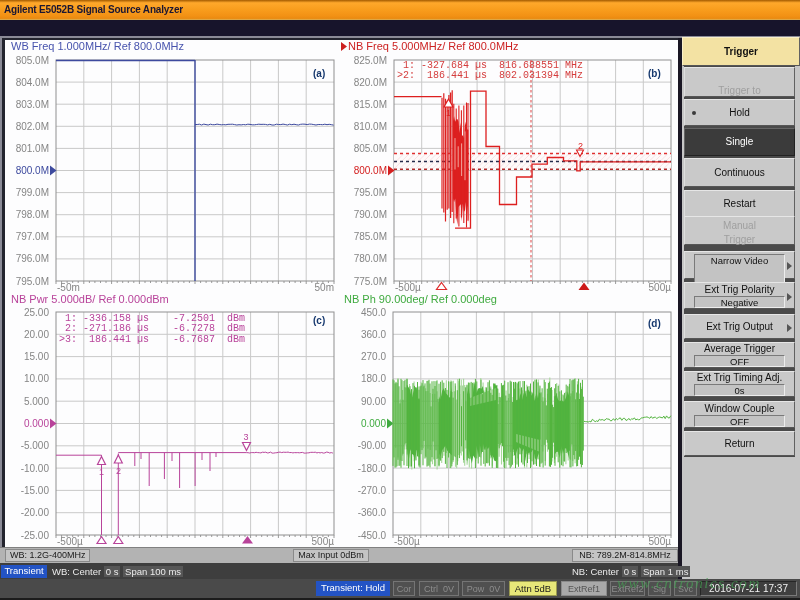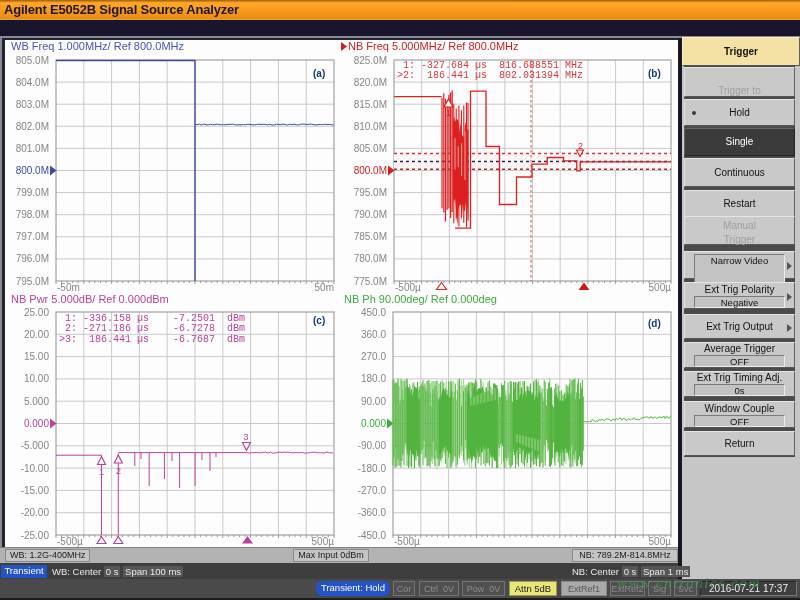--- a/index.html
+++ b/index.html
@@ -20,21 +20,21 @@
   text-align:center; border:1px solid #757575; background:#505050; color:#8d8d8d; white-space:nowrap; }
 .bbox { position:absolute; top:549px; height:13px; font-size:9px; line-height:11px;
   border:1px solid #8a8a8a; background:#c4c4c4; color:#1a1a1a; text-align:center; white-space:nowrap; }
 .hl { background:#565656; padding:0 2px; }
 </style></head>
 <body>
 <div id="root">
 
   <div class="abs" style="left:0;top:0;width:800px;height:20px;
     background:linear-gradient(#a35b00 0%,#ffa82b 14%,#f99e1e 45%,#f29114 80%,#ea8a10 92%,#d9b35a 100%);
-    color:#1b1733;font-weight:bold;font-size:13px;letter-spacing:-0.2px;line-height:20px;padding-left:4px;">Agilent E5052B Signal Source Analyzer</div>
+    color:#1b1733;font-weight:bold;font-size:10px;letter-spacing:-0.2px;line-height:20px;padding-left:4px;">Agilent E5052B Signal Source Analyzer</div>
 
   <div class="abs" style="left:0;top:20px;width:800px;height:16px;background:#17142b;">
     <div class="abs" style="right:12px;top:2px;font-size:9.5px;color:#c2c2cc;margin-top:27px;">Resize</div>
   </div>
 
   <div class="abs" style="left:0;top:36px;width:800px;height:2px;background:#8a8a96;"></div>
   <div class="abs" style="left:0;top:36px;width:2px;height:564px;background:#8a8a96;"></div>
   <div class="abs" style="left:2px;top:38px;width:676px;height:2px;background:#23242e;"></div>
   <div class="abs" style="left:2px;top:38px;width:3px;height:509px;background:#23242e;"></div>
 
@@ -81,21 +81,21 @@
   <div class="bbox" style="left:293px;width:76px;">Max Input 0dBm</div>
   <div class="bbox" style="left:572px;width:106px;">NB: 789.2M-814.8MHz</div>
 
   <div class="abs" style="left:0;top:563px;width:678px;height:16px;background:#3e3e3e;"></div>
   <div class="abs" style="left:1px;top:565px;width:46px;height:13px;background:#2353c4;color:#fff;font-size:9.5px;line-height:12px;text-align:center;">Transient</div>
   <div class="abs" style="left:52px;top:565px;height:13px;color:#ececec;font-size:9.5px;line-height:13px;white-space:nowrap;">WB: Center <span class="hl">0 s</span>&nbsp;<span class="hl">Span 100 ms</span></div>
   <div class="abs" style="left:550px;top:565px;height:13px;color:#ececec;font-size:9.5px;line-height:13px;white-space:nowrap;padding-left:22px;">NB: Center <span class="hl">0 s</span>&nbsp;<span class="hl">Span 1 ms</span></div>
 
   <div class="abs" style="left:0;top:579px;width:800px;height:19px;background:#4a4a4a;"></div>
   <div class="abs" style="left:0;top:598px;width:800px;height:2px;background:#1c1c1c;"></div>
-  <div class="abs" style="left:316px;top:581px;width:74px;height:15px;background:#2353c4;color:#fff;font-size:9.5px;line-height:14px;text-align:center;border-radius:6px;">Transient: Hold</div>
+  <div class="abs" style="left:316px;top:581px;width:74px;height:15px;background:#2353c4;color:#fff;font-size:9.5px;line-height:14px;text-align:center;">Transient: Hold</div>
   <div class="sbox" style="left:393px;width:22px;">Cor</div>
   <div class="sbox" style="left:419px;width:40px;">Ctrl&nbsp;&nbsp;0V</div>
   <div class="sbox" style="left:462px;width:43px;">Pow&nbsp;&nbsp;0V</div>
   <div class="abs" style="left:509px;top:581px;width:48px;height:15px;background:#e7e779;border:1px solid #9a9a50;color:#1a1a1a;font-size:9.5px;line-height:14px;text-align:center;">Attn 5dB</div>
   <div class="sbox" style="left:561px;width:46px;background:#a9a9a9;color:#555;border-color:#8a8a8a;">ExtRef1</div>
   <div class="sbox" style="left:610px;width:35px;">ExtRef2</div>
   <div class="sbox" style="left:648px;width:23px;">Sig</div>
   <div class="sbox" style="left:674px;width:23px;">Svc</div>
   <div class="abs" style="left:700px;top:581px;width:97px;height:15px;background:#3f3f3f;
     border-top:1px solid #262626;border-left:1px solid #262626;border-right:1px solid #7a7a7a;border-bottom:1px solid #7a7a7a;

